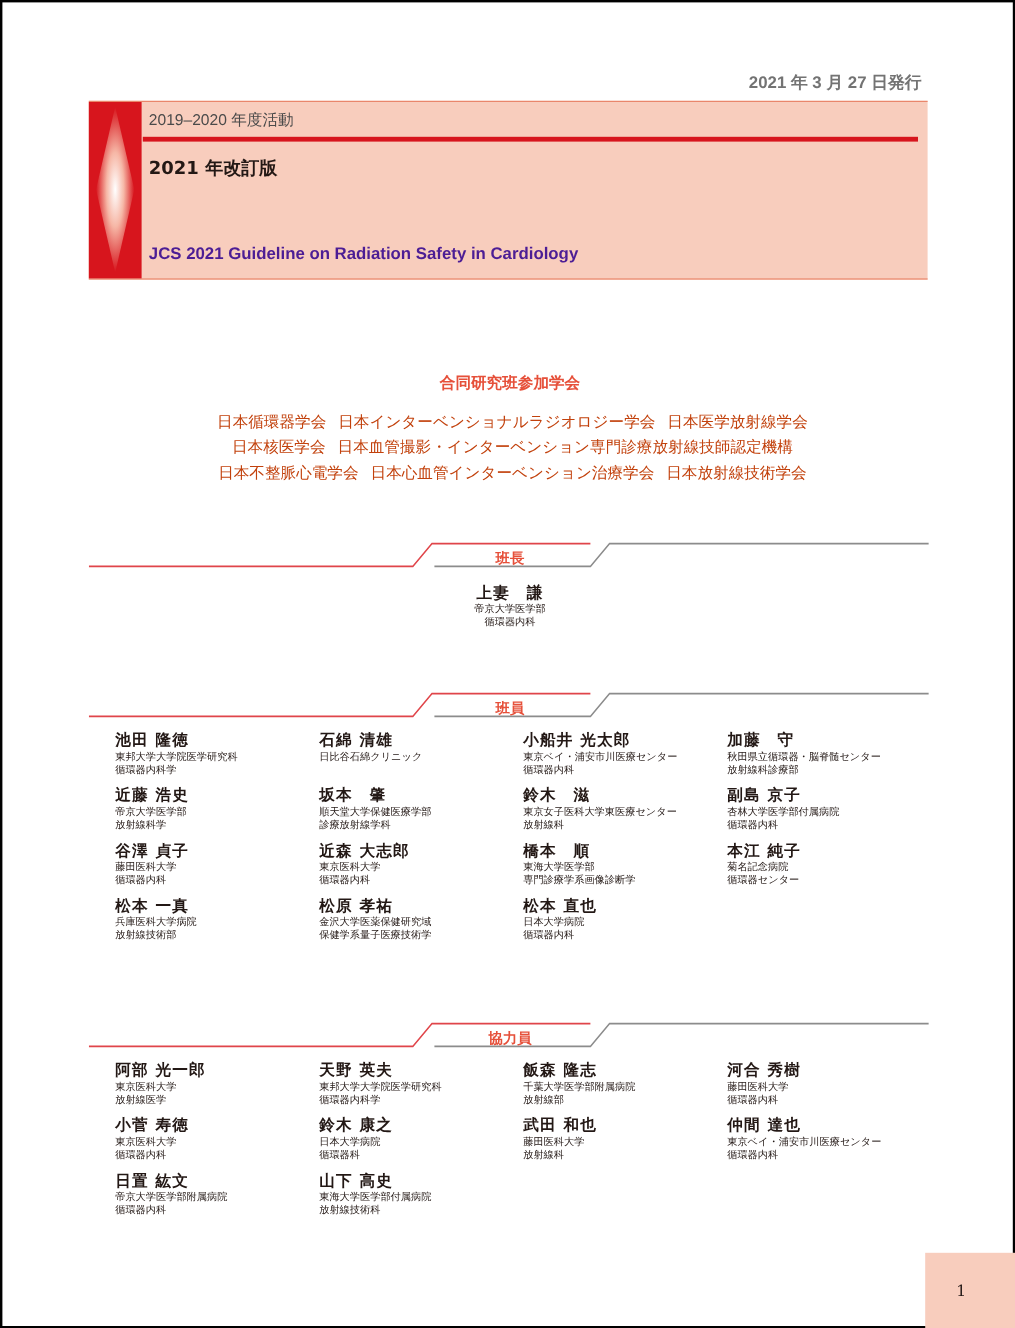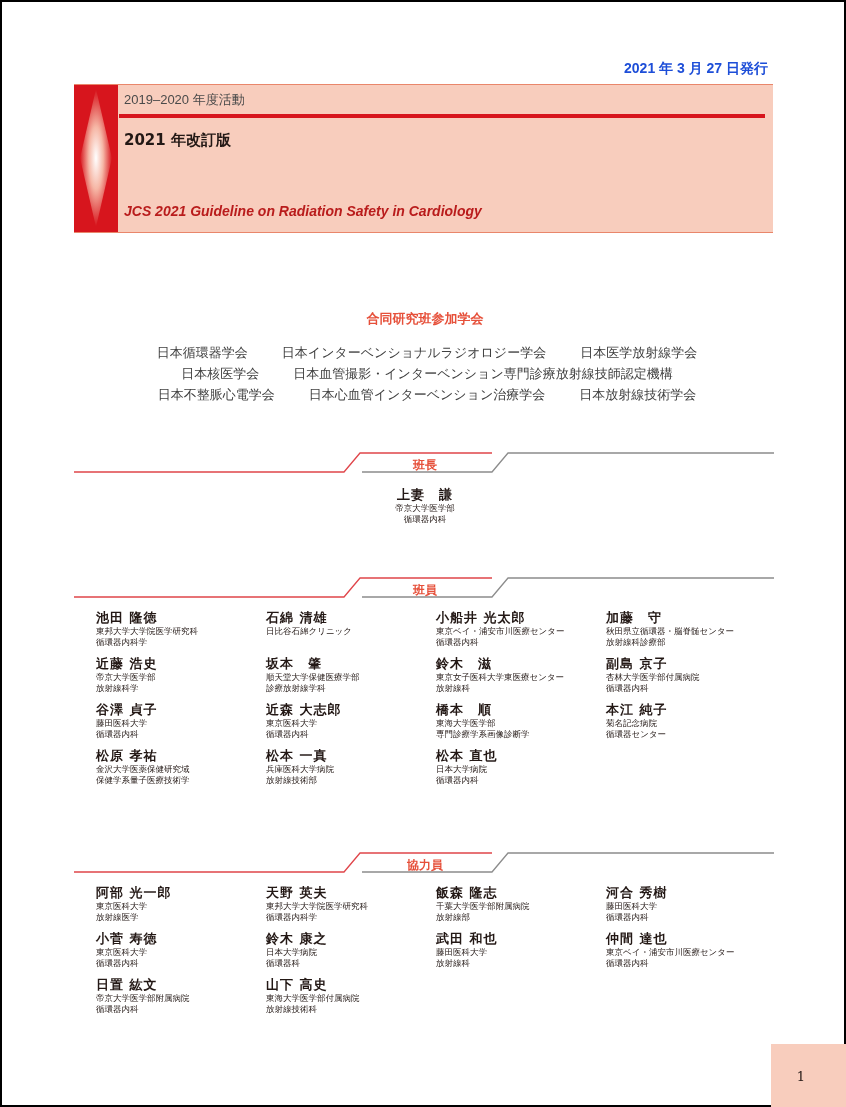--- a/index.html
+++ b/index.html
@@ -1,33 +1,33 @@
 <!DOCTYPE html>
 <html><head>
 <meta charset="utf-8">
 <style>
   html, body { margin:0; padding:0; }
   body {
     width:846px; height:1107px; position:relative; overflow:hidden;
     background:#ffffff; font-family:"DejaVu Sans", sans-serif; color:#231815;
   }
   .frame { position:absolute; left:0; top:0; width:842px; height:1103px; border:2px solid #000; background:#fff; }
-  .issue-date { position:absolute; right:76px; top:58px; font-family:"Liberation Sans", sans-serif; font-weight:bold; font-size:14px; color:#1d4ed8;text-align:center; }
+  .issue-date { position:absolute; right:76px; top:58px; font-family:"Liberation Sans", sans-serif; font-weight:bold; font-size:14px; color:#737373;text-align:center; }
   .header-box { position:absolute; left:72px; top:82px; width:699px; height:147px; background:#f8cdbd; border-top:1px solid #e9866b; border-bottom:1px solid #e9866b; }
   .header-side { position:absolute; left:0; top:0; width:44px; height:147px; background:#d7151d; overflow:hidden; }
   .header-side svg { position:absolute; left:0; top:0; }
   .header-sub { position:absolute; left:50px; top:6px; font-size:13px; color:#4a4a4a; font-family:"Liberation Sans", sans-serif; }
   .header-rule { position:absolute; left:45px; right:8px; top:29px; height:4px; background:#d7151d; }
   .header-title1 { position:absolute; left:50px; top:46px; font-size:15px; font-weight:bold; color:#231815; }
   .header-title2 { position:absolute; left:50px; top:74px; font-size:24px; font-weight:bold; color:#231815; letter-spacing:-0.5px; white-space:nowrap; }
-  .header-title-en { position:absolute; left:50px; top:118px; font-size:14px; font-weight:bold; color:#b91c1c; font-family:"Liberation Sans", sans-serif;font-style:italic; }
+  .header-title-en { position:absolute; left:50px; top:118px; font-size:14px; font-weight:bold; color:#4c1d95; font-family:"Liberation Sans", sans-serif; }
 
   .societies-title { position:absolute; left:0; width:846px; top:308px; text-align:center; font-size:13px; color:#e6503a; font-weight:bold; }
   .societies { position:absolute; left:140px; width:570px; top:340px; }
-  .soc-row { display:flex; justify-content:center; gap:34px; font-size:13px; line-height:21px; color:#404040; white-space:nowrap; }
+  .soc-row { display:flex; justify-content:center; gap:10px; font-size:13px; line-height:21px; color:#c2410c; white-space:nowrap; }
 
   .section-divider { position:absolute; left:72px; width:700px; height:26px; }
   .section-label { position:absolute; left:0; width:846px; text-align:center; font-size:12px; font-weight:bold; color:#e6503a; }
 
   .people-grid { position:absolute; left:94px; width:680px; display:grid; grid-template-columns:repeat(4, 170px); }
   .person { text-align:left; height:46px; }
   .person-name { font-family:"DejaVu Serif", serif; font-weight:bold; font-size:13px; line-height:17px; color:#231815; letter-spacing:1px; }
   .person-aff { font-size:8.5px; line-height:11px; color:#231815; white-space:nowrap; }
 
   .leader { position:absolute; left:0; width:846px; top:484px; text-align:center; }
@@ -155,28 +155,28 @@
         <div class="person-aff">東海大学医学部</div>
         <div class="person-aff">専門診療学系画像診断学</div>
       </div>
     <div class="person">
         <div class="person-name">本江 純子</div>
         <div class="person-aff">菊名記念病院</div>
         <div class="person-aff">循環器センター</div>
       </div>
 
     <div class="person">
+        <div class="person-name">松本 一真</div>
+        <div class="person-aff">兵庫医科大学病院</div>
+        <div class="person-aff">放射線技術部</div>
+      </div>
+    <div class="person">
         <div class="person-name">松原 孝祐</div>
         <div class="person-aff">金沢大学医薬保健研究域</div>
         <div class="person-aff">保健学系量子医療技術学</div>
-      </div>
-    <div class="person">
-        <div class="person-name">松本 一真</div>
-        <div class="person-aff">兵庫医科大学病院</div>
-        <div class="person-aff">放射線技術部</div>
       </div>
     <div class="person">
         <div class="person-name">松本 直也</div>
         <div class="person-aff">日本大学病院</div>
         <div class="person-aff">循環器内科</div>
       </div>
   </div>
 
   <svg class="section-divider" style="top:849px;" width="700" height="26">
     <polyline points="0,21 270,21 286,2 418,2" fill="none" stroke="#e0454a" stroke-width="1.3"></polyline>

